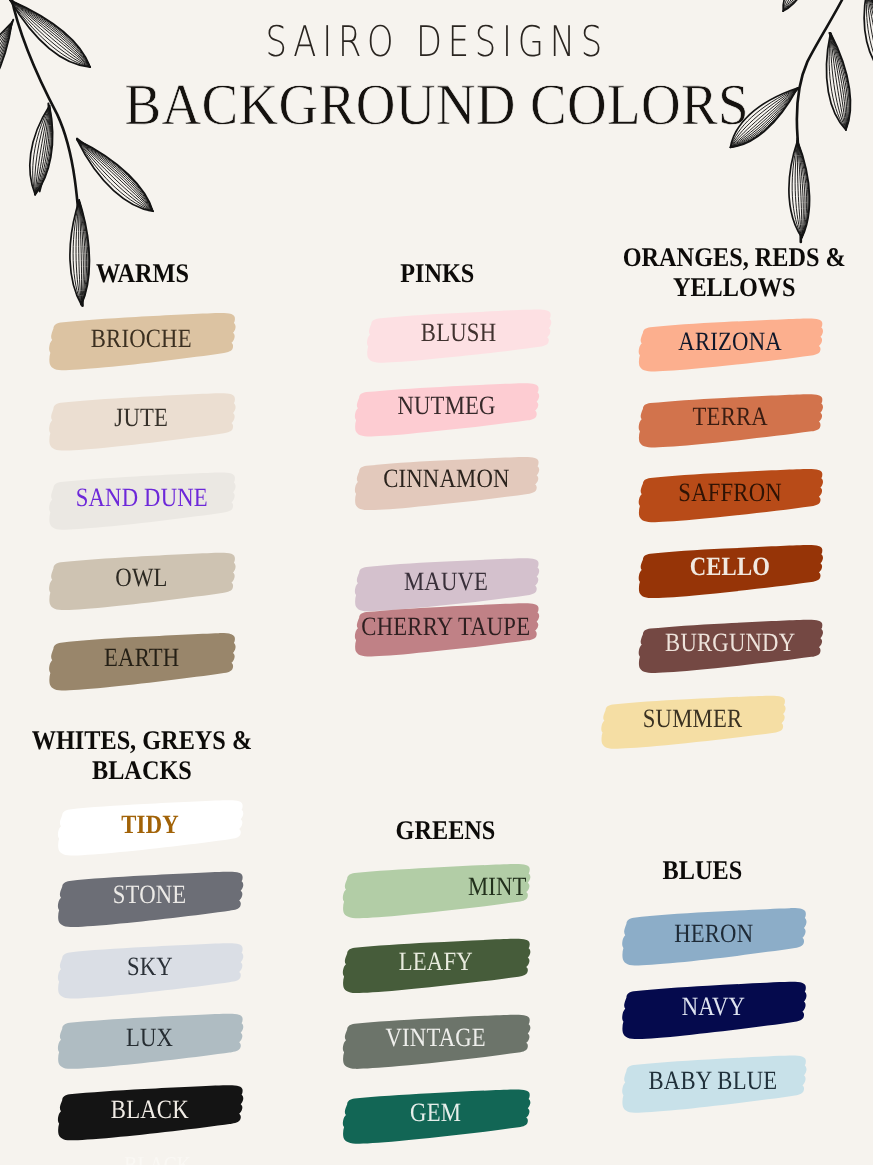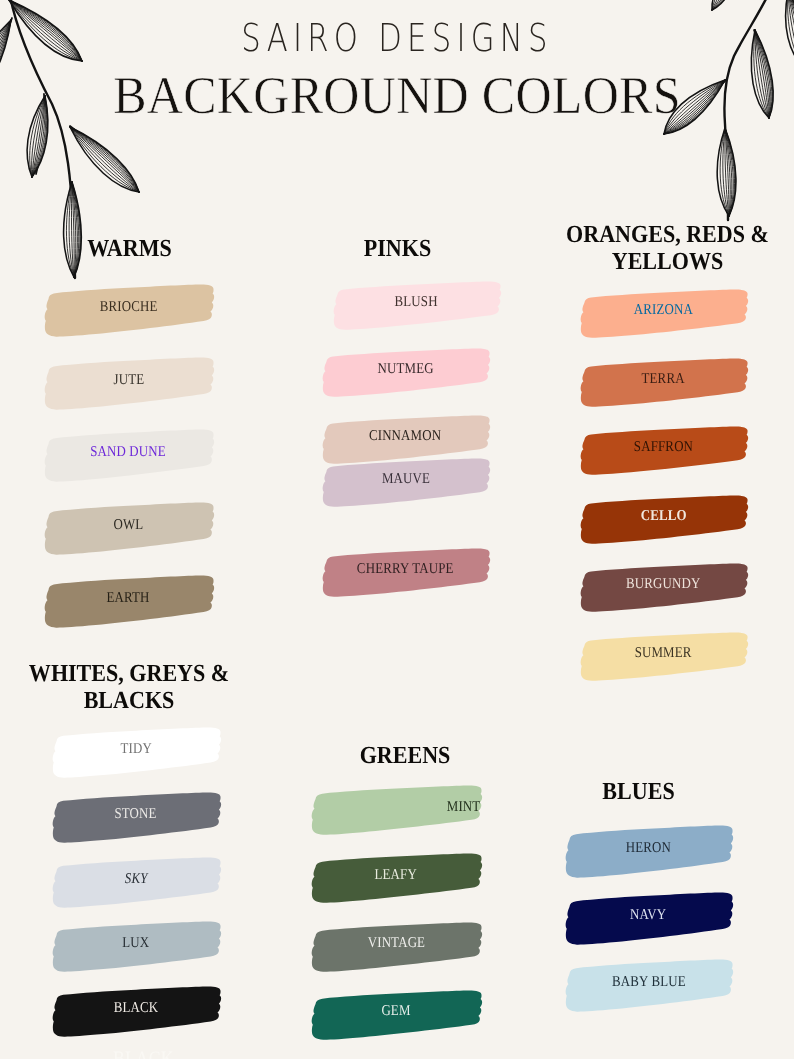--- a/index.html
+++ b/index.html
@@ -30,21 +30,21 @@
   .group{position:absolute;}
   .ghead{position:absolute;left:-60px;width:calc(100% + 120px);text-align:center;
          font-family:"Liberation Serif",serif;font-weight:700;
          color:#0d0b09;line-height:1.12;letter-spacing:0px;
          font-size:24.5px;white-space:pre-line;
          transform:scaleX(0.9);transform-origin:50% 0;}
   .sw{position:absolute;}
   .sw svg{display:block;}
   .sw .lab{position:absolute;left:0;top:0;width:100%;height:100%;
            display:flex;align-items:center;justify-content:center;
-           font-family:"Liberation Serif",serif;font-size:15px;
+           font-family:"Liberation Serif",serif;font-size:24px;
            letter-spacing:0.2px;white-space:nowrap;line-height:1;}
   .sw .lab span{display:block;transform:translateY(-3px) scaleX(0.86);}
   .ghost{position:absolute;color:#faf8f4;font-family:"Liberation Serif",serif;
          font-size:20.5px;letter-spacing:0.2px;line-height:1;
          transform:scaleX(0.86);transform-origin:0 0;}
 </style>
 </head>
 <body>
 
 <div class="page">
@@ -265,41 +265,41 @@
       </div>
     </div>
     <div class="sw" style="left: 320px; top: 413.6px; width: 171px; height: 51px;">
       <svg width="171" height="51" viewBox="0 0 174 56" preserveAspectRatio="none">
         <path d="M 6.6,16.0 C 6.8,12.8 9.2,11.0 13.4,10.4 C 32,8.3 56,6.6 82,5.2 C 110,3.7 142,2.0 157.6,1.6 C 167.6,1.4 171.8,2.6 172.4,5.6 C 172.8,7.8 172.4,9.5 171.6,10.8 C 173.0,12.0 173.4,13.6 173.0,15.6 C 172.6,17.4 171.8,18.8 170.8,19.9 C 172.2,21.0 172.6,22.6 172.1,24.6 C 171.6,26.6 170.6,28.0 169.4,29.1 C 170.8,30.2 171.2,31.8 170.6,33.9 C 170.0,36.4 167.2,37.9 162.5,38.6 C 132,43.2 86,48.8 54,51.9 C 34,53.8 20,54.7 14.2,54.6 C 7.2,54.5 3.4,51.8 3.0,47.2 C 2.7,43.8 3.0,41.0 3.8,38.4 C 2.6,36.8 2.4,34.6 3.0,31.6 C 3.5,29.2 4.4,27.6 5.5,26.6 C 4.4,25.2 4.2,23.4 4.9,20.9 C 5.5,18.7 6.2,17.3 6.6,16.0 Z" fill="#e3c9bc"></path>
       </svg>
       <div class="lab" style="color: rgb(43, 35, 29);">
         <span>CINNAMON</span>
       </div>
     </div>
-    <div class="sw" style="left: 320px; top: 457px; width: 171px; height: 51px;">
+    <div class="sw" style="left: 320px; top: 506px; width: 171px; height: 51px;">
       <svg width="171" height="51" viewBox="0 0 174 56" preserveAspectRatio="none">
         <path d="M 6.6,16.0 C 6.8,12.8 9.2,11.0 13.4,10.4 C 32,8.3 56,6.6 82,5.2 C 110,3.7 142,2.0 157.6,1.6 C 167.6,1.4 171.8,2.6 172.4,5.6 C 172.8,7.8 172.4,9.5 171.6,10.8 C 173.0,12.0 173.4,13.6 173.0,15.6 C 172.6,17.4 171.8,18.8 170.8,19.9 C 172.2,21.0 172.6,22.6 172.1,24.6 C 171.6,26.6 170.6,28.0 169.4,29.1 C 170.8,30.2 171.2,31.8 170.6,33.9 C 170.0,36.4 167.2,37.9 162.5,38.6 C 132,43.2 86,48.8 54,51.9 C 34,53.8 20,54.7 14.2,54.6 C 7.2,54.5 3.4,51.8 3.0,47.2 C 2.7,43.8 3.0,41.0 3.8,38.4 C 2.6,36.8 2.4,34.6 3.0,31.6 C 3.5,29.2 4.4,27.6 5.5,26.6 C 4.4,25.2 4.2,23.4 4.9,20.9 C 5.5,18.7 6.2,17.3 6.6,16.0 Z" fill="#d4c1cd"></path>
       </svg>
       <div class="lab" style="color: rgb(56, 47, 57);">
         <span>MAUVE</span>
       </div>
     </div>
     <div class="sw" style="left: 320px; top: 547.2px; width: 171px; height: 51px;">
       <svg width="171" height="51" viewBox="0 0 174 56" preserveAspectRatio="none">
         <path d="M 6.6,16.0 C 6.8,12.8 9.2,11.0 13.4,10.4 C 32,8.3 56,6.6 82,5.2 C 110,3.7 142,2.0 157.6,1.6 C 167.6,1.4 171.8,2.6 172.4,5.6 C 172.8,7.8 172.4,9.5 171.6,10.8 C 173.0,12.0 173.4,13.6 173.0,15.6 C 172.6,17.4 171.8,18.8 170.8,19.9 C 172.2,21.0 172.6,22.6 172.1,24.6 C 171.6,26.6 170.6,28.0 169.4,29.1 C 170.8,30.2 171.2,31.8 170.6,33.9 C 170.0,36.4 167.2,37.9 162.5,38.6 C 132,43.2 86,48.8 54,51.9 C 34,53.8 20,54.7 14.2,54.6 C 7.2,54.5 3.4,51.8 3.0,47.2 C 2.7,43.8 3.0,41.0 3.8,38.4 C 2.6,36.8 2.4,34.6 3.0,31.6 C 3.5,29.2 4.4,27.6 5.5,26.6 C 4.4,25.2 4.2,23.4 4.9,20.9 C 5.5,18.7 6.2,17.3 6.6,16.0 Z" fill="#c08186"></path>
       </svg>
       <div class="lab" style="color: rgb(46, 31, 32);">
         <span>CHERRY TAUPE</span>
       </div>
     </div>
     <div class="sw" style="left: 578px; top: 288px; width: 171px; height: 51px;">
       <svg width="171" height="51" viewBox="0 0 174 56" preserveAspectRatio="none">
         <path d="M 6.6,16.0 C 6.8,12.8 9.2,11.0 13.4,10.4 C 32,8.3 56,6.6 82,5.2 C 110,3.7 142,2.0 157.6,1.6 C 167.6,1.4 171.8,2.6 172.4,5.6 C 172.8,7.8 172.4,9.5 171.6,10.8 C 173.0,12.0 173.4,13.6 173.0,15.6 C 172.6,17.4 171.8,18.8 170.8,19.9 C 172.2,21.0 172.6,22.6 172.1,24.6 C 171.6,26.6 170.6,28.0 169.4,29.1 C 170.8,30.2 171.2,31.8 170.6,33.9 C 170.0,36.4 167.2,37.9 162.5,38.6 C 132,43.2 86,48.8 54,51.9 C 34,53.8 20,54.7 14.2,54.6 C 7.2,54.5 3.4,51.8 3.0,47.2 C 2.7,43.8 3.0,41.0 3.8,38.4 C 2.6,36.8 2.4,34.6 3.0,31.6 C 3.5,29.2 4.4,27.6 5.5,26.6 C 4.4,25.2 4.2,23.4 4.9,20.9 C 5.5,18.7 6.2,17.3 6.6,16.0 Z" fill="#fcaf8e"></path>
       </svg>
-      <div class="lab" style="color: #0369a1;">
+      <div class="lab" style="color: #0f172a;">
         <span>ARIZONA</span>
       </div>
     </div>
     <div class="sw" style="left: 578px; top: 356.6px; width: 171px; height: 51px;">
       <svg width="171" height="51" viewBox="0 0 174 56" preserveAspectRatio="none">
         <path d="M 6.6,16.0 C 6.8,12.8 9.2,11.0 13.4,10.4 C 32,8.3 56,6.6 82,5.2 C 110,3.7 142,2.0 157.6,1.6 C 167.6,1.4 171.8,2.6 172.4,5.6 C 172.8,7.8 172.4,9.5 171.6,10.8 C 173.0,12.0 173.4,13.6 173.0,15.6 C 172.6,17.4 171.8,18.8 170.8,19.9 C 172.2,21.0 172.6,22.6 172.1,24.6 C 171.6,26.6 170.6,28.0 169.4,29.1 C 170.8,30.2 171.2,31.8 170.6,33.9 C 170.0,36.4 167.2,37.9 162.5,38.6 C 132,43.2 86,48.8 54,51.9 C 34,53.8 20,54.7 14.2,54.6 C 7.2,54.5 3.4,51.8 3.0,47.2 C 2.7,43.8 3.0,41.0 3.8,38.4 C 2.6,36.8 2.4,34.6 3.0,31.6 C 3.5,29.2 4.4,27.6 5.5,26.6 C 4.4,25.2 4.2,23.4 4.9,20.9 C 5.5,18.7 6.2,17.3 6.6,16.0 Z" fill="#d2734c"></path>
       </svg>
       <div class="lab" style="color: rgb(58, 29, 18);">
         <span>TERRA</span>
       </div>
@@ -321,45 +321,45 @@
       </div>
     </div>
     <div class="sw" style="left: 578px; top: 562.4px; width: 171px; height: 51px;">
       <svg width="171" height="51" viewBox="0 0 174 56" preserveAspectRatio="none">
         <path d="M 6.6,16.0 C 6.8,12.8 9.2,11.0 13.4,10.4 C 32,8.3 56,6.6 82,5.2 C 110,3.7 142,2.0 157.6,1.6 C 167.6,1.4 171.8,2.6 172.4,5.6 C 172.8,7.8 172.4,9.5 171.6,10.8 C 173.0,12.0 173.4,13.6 173.0,15.6 C 172.6,17.4 171.8,18.8 170.8,19.9 C 172.2,21.0 172.6,22.6 172.1,24.6 C 171.6,26.6 170.6,28.0 169.4,29.1 C 170.8,30.2 171.2,31.8 170.6,33.9 C 170.0,36.4 167.2,37.9 162.5,38.6 C 132,43.2 86,48.8 54,51.9 C 34,53.8 20,54.7 14.2,54.6 C 7.2,54.5 3.4,51.8 3.0,47.2 C 2.7,43.8 3.0,41.0 3.8,38.4 C 2.6,36.8 2.4,34.6 3.0,31.6 C 3.5,29.2 4.4,27.6 5.5,26.6 C 4.4,25.2 4.2,23.4 4.9,20.9 C 5.5,18.7 6.2,17.3 6.6,16.0 Z" fill="#744843"></path>
       </svg>
       <div class="lab" style="color: rgb(238, 227, 219);">
         <span>BURGUNDY</span>
       </div>
     </div>
-    <div class="sw" style="left: 578px; top: 631px; width: 171px; height: 51px;">
+    <div class="sw" style="left: 544px; top: 631px; width: 171px; height: 51px;">
       <svg width="171" height="51" viewBox="0 0 174 56" preserveAspectRatio="none">
         <path d="M 6.6,16.0 C 6.8,12.8 9.2,11.0 13.4,10.4 C 32,8.3 56,6.6 82,5.2 C 110,3.7 142,2.0 157.6,1.6 C 167.6,1.4 171.8,2.6 172.4,5.6 C 172.8,7.8 172.4,9.5 171.6,10.8 C 173.0,12.0 173.4,13.6 173.0,15.6 C 172.6,17.4 171.8,18.8 170.8,19.9 C 172.2,21.0 172.6,22.6 172.1,24.6 C 171.6,26.6 170.6,28.0 169.4,29.1 C 170.8,30.2 171.2,31.8 170.6,33.9 C 170.0,36.4 167.2,37.9 162.5,38.6 C 132,43.2 86,48.8 54,51.9 C 34,53.8 20,54.7 14.2,54.6 C 7.2,54.5 3.4,51.8 3.0,47.2 C 2.7,43.8 3.0,41.0 3.8,38.4 C 2.6,36.8 2.4,34.6 3.0,31.6 C 3.5,29.2 4.4,27.6 5.5,26.6 C 4.4,25.2 4.2,23.4 4.9,20.9 C 5.5,18.7 6.2,17.3 6.6,16.0 Z" fill="#f5dea4"></path>
       </svg>
       <div class="lab" style="color: rgb(58, 50, 34);">
         <span>SUMMER</span>
       </div>
     </div>
     <div class="sw" style="left: 50px; top: 726px; width: 172px; height: 53px;">
       <svg width="172" height="53" viewBox="0 0 174 56" preserveAspectRatio="none">
         <path d="M 6.6,16.0 C 6.8,12.8 9.2,11.0 13.4,10.4 C 32,8.3 56,6.6 82,5.2 C 110,3.7 142,2.0 157.6,1.6 C 167.6,1.4 171.8,2.6 172.4,5.6 C 172.8,7.8 172.4,9.5 171.6,10.8 C 173.0,12.0 173.4,13.6 173.0,15.6 C 172.6,17.4 171.8,18.8 170.8,19.9 C 172.2,21.0 172.6,22.6 172.1,24.6 C 171.6,26.6 170.6,28.0 169.4,29.1 C 170.8,30.2 171.2,31.8 170.6,33.9 C 170.0,36.4 167.2,37.9 162.5,38.6 C 132,43.2 86,48.8 54,51.9 C 34,53.8 20,54.7 14.2,54.6 C 7.2,54.5 3.4,51.8 3.0,47.2 C 2.7,43.8 3.0,41.0 3.8,38.4 C 2.6,36.8 2.4,34.6 3.0,31.6 C 3.5,29.2 4.4,27.6 5.5,26.6 C 4.4,25.2 4.2,23.4 4.9,20.9 C 5.5,18.7 6.2,17.3 6.6,16.0 Z" fill="#ffffff"></path>
       </svg>
-      <div class="lab" style="color: #737373;">
+      <div class="lab" style="color: #a16207; font-weight: bold;">
         <span>TIDY</span>
       </div>
     </div>
     <div class="sw" style="left: 50px; top: 790.8px; width: 172px; height: 53px;">
       <svg width="172" height="53" viewBox="0 0 174 56" preserveAspectRatio="none">
         <path d="M 6.6,16.0 C 6.8,12.8 9.2,11.0 13.4,10.4 C 32,8.3 56,6.6 82,5.2 C 110,3.7 142,2.0 157.6,1.6 C 167.6,1.4 171.8,2.6 172.4,5.6 C 172.8,7.8 172.4,9.5 171.6,10.8 C 173.0,12.0 173.4,13.6 173.0,15.6 C 172.6,17.4 171.8,18.8 170.8,19.9 C 172.2,21.0 172.6,22.6 172.1,24.6 C 171.6,26.6 170.6,28.0 169.4,29.1 C 170.8,30.2 171.2,31.8 170.6,33.9 C 170.0,36.4 167.2,37.9 162.5,38.6 C 132,43.2 86,48.8 54,51.9 C 34,53.8 20,54.7 14.2,54.6 C 7.2,54.5 3.4,51.8 3.0,47.2 C 2.7,43.8 3.0,41.0 3.8,38.4 C 2.6,36.8 2.4,34.6 3.0,31.6 C 3.5,29.2 4.4,27.6 5.5,26.6 C 4.4,25.2 4.2,23.4 4.9,20.9 C 5.5,18.7 6.2,17.3 6.6,16.0 Z" fill="#6c6e76"></path>
       </svg>
       <div class="lab" style="color: rgb(236, 234, 231);">
         <span>STONE</span>
       </div>
     </div>
-    <div class="sw" style="left: 50px; top: 855.6px; width: 172px; height: 53px; font-style: italic;">
+    <div class="sw" style="left: 50px; top: 855.6px; width: 172px; height: 53px;">
       <svg width="172" height="53" viewBox="0 0 174 56" preserveAspectRatio="none">
         <path d="M 6.6,16.0 C 6.8,12.8 9.2,11.0 13.4,10.4 C 32,8.3 56,6.6 82,5.2 C 110,3.7 142,2.0 157.6,1.6 C 167.6,1.4 171.8,2.6 172.4,5.6 C 172.8,7.8 172.4,9.5 171.6,10.8 C 173.0,12.0 173.4,13.6 173.0,15.6 C 172.6,17.4 171.8,18.8 170.8,19.9 C 172.2,21.0 172.6,22.6 172.1,24.6 C 171.6,26.6 170.6,28.0 169.4,29.1 C 170.8,30.2 171.2,31.8 170.6,33.9 C 170.0,36.4 167.2,37.9 162.5,38.6 C 132,43.2 86,48.8 54,51.9 C 34,53.8 20,54.7 14.2,54.6 C 7.2,54.5 3.4,51.8 3.0,47.2 C 2.7,43.8 3.0,41.0 3.8,38.4 C 2.6,36.8 2.4,34.6 3.0,31.6 C 3.5,29.2 4.4,27.6 5.5,26.6 C 4.4,25.2 4.2,23.4 4.9,20.9 C 5.5,18.7 6.2,17.3 6.6,16.0 Z" fill="#dadee5"></path>
       </svg>
       <div class="lab" style="color: rgb(43, 49, 56);">
         <span>SKY</span>
       </div>
     </div>
     <div class="sw" style="left: 50px; top: 920.4px; width: 172px; height: 53px;">
       <svg width="172" height="53" viewBox="0 0 174 56" preserveAspectRatio="none">
         <path d="M 6.6,16.0 C 6.8,12.8 9.2,11.0 13.4,10.4 C 32,8.3 56,6.6 82,5.2 C 110,3.7 142,2.0 157.6,1.6 C 167.6,1.4 171.8,2.6 172.4,5.6 C 172.8,7.8 172.4,9.5 171.6,10.8 C 173.0,12.0 173.4,13.6 173.0,15.6 C 172.6,17.4 171.8,18.8 170.8,19.9 C 172.2,21.0 172.6,22.6 172.1,24.6 C 171.6,26.6 170.6,28.0 169.4,29.1 C 170.8,30.2 171.2,31.8 170.6,33.9 C 170.0,36.4 167.2,37.9 162.5,38.6 C 132,43.2 86,48.8 54,51.9 C 34,53.8 20,54.7 14.2,54.6 C 7.2,54.5 3.4,51.8 3.0,47.2 C 2.7,43.8 3.0,41.0 3.8,38.4 C 2.6,36.8 2.4,34.6 3.0,31.6 C 3.5,29.2 4.4,27.6 5.5,26.6 C 4.4,25.2 4.2,23.4 4.9,20.9 C 5.5,18.7 6.2,17.3 6.6,16.0 Z" fill="#afbcc2"></path>

